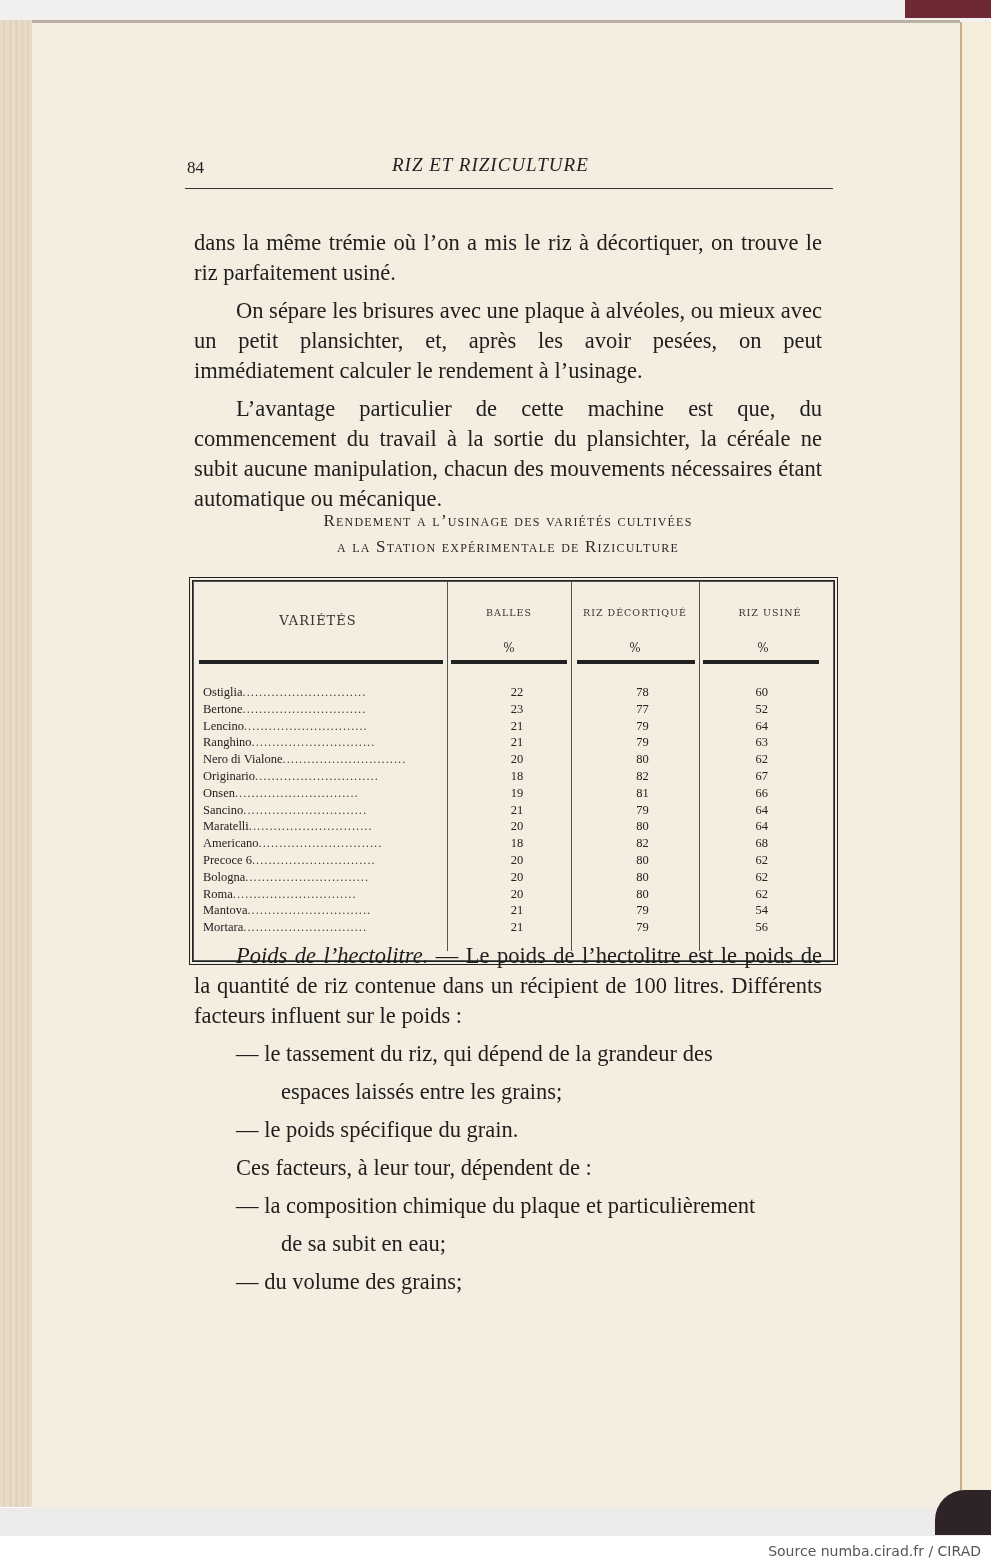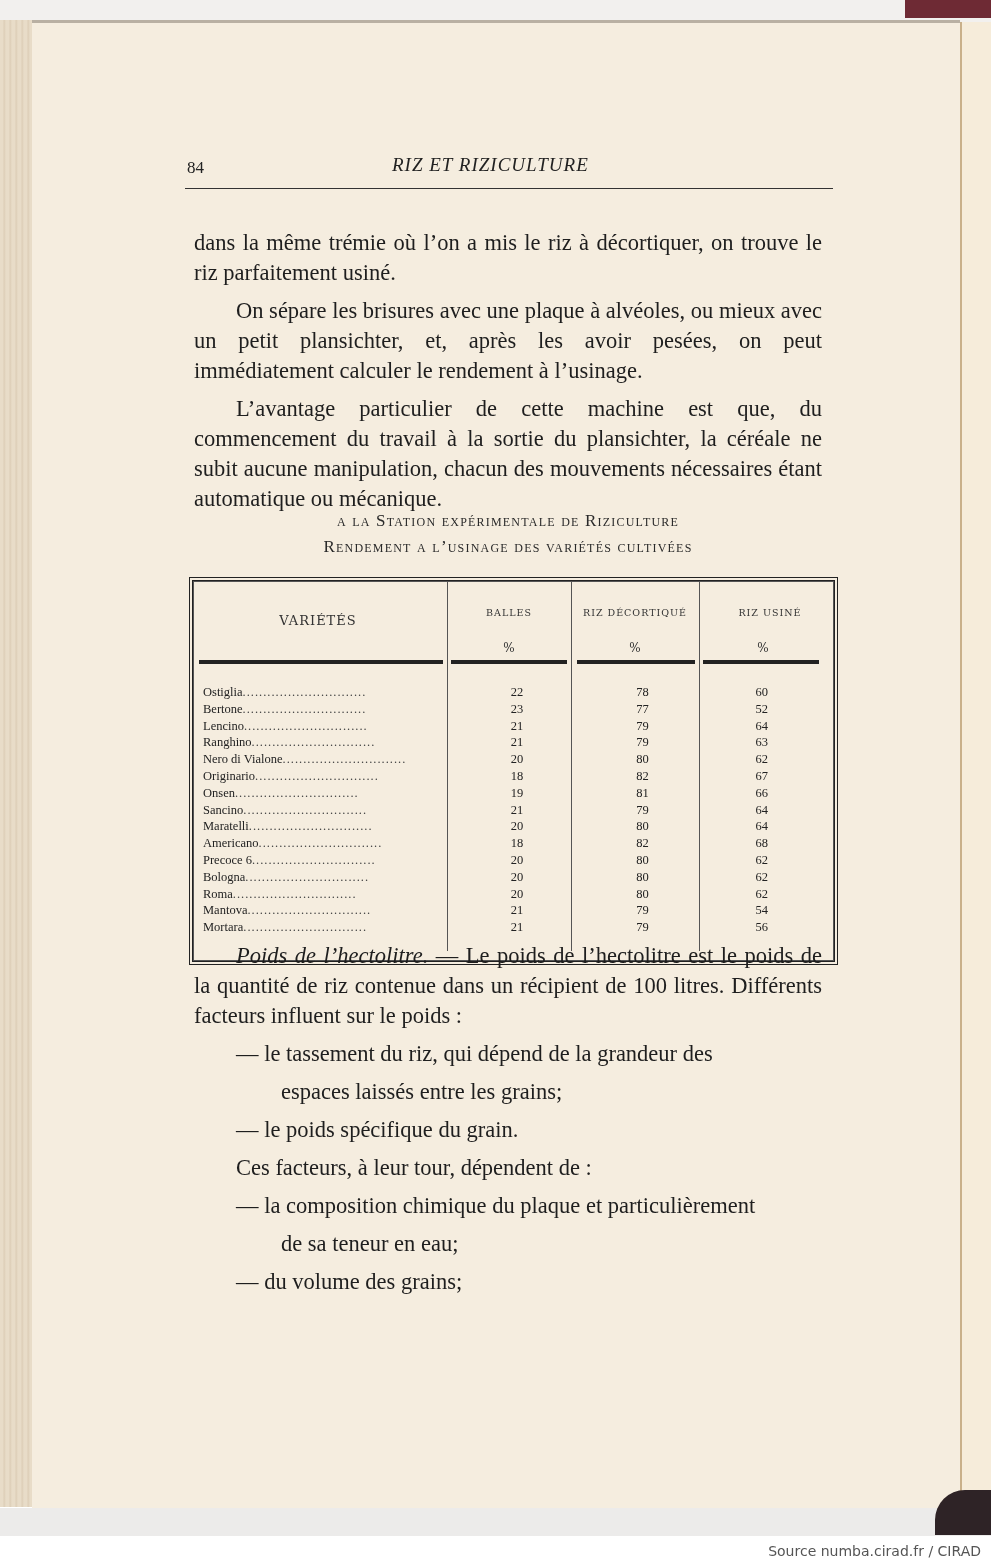--- a/index.html
+++ b/index.html
@@ -94,22 +94,22 @@
 </div>
 <div class="head-rule"></div>
 
 <div class="body-text" style="top:220px;">
   <p>dans la même trémie où l’on a mis le riz à décortiquer, on trouve le riz parfaitement usiné.</p>
   <p class="indent">On sépare les brisures avec une plaque à alvéoles, ou mieux avec un petit plansichter, et, après les avoir pesées, on peut immédiatement calculer le rendement à l’usinage.</p>
   <p class="indent">L’avantage particulier de cette machine est que, du commencement du travail à la sortie du plansichter, la céréale ne subit aucune manipulation, chacun des mouvements nécessaires étant automatique ou mécanique.</p>
 </div>
 
 <div class="caption">
+  <div>Rendement a l’usinage des variétés cultivées</div>
   <div>a la Station expérimentale de Riziculture</div>
-  <div>Rendement a l’usinage des variétés cultivées</div>
 </div>
 
 <div class="table-frame">
   <div class="th th-var">VARIÉTÉS</div>
   <div class="th th-small" style="left:256px;width:120px;">BALLES</div>
   <div class="th th-small" style="left:378px;width:128px;">RIZ DÉCORTIQUÉ</div>
   <div class="th th-small" style="left:508px;width:124px;padding-left:7px;">RIZ USINÉ</div>
   <div class="th th-pct" style="left:256px;width:120px;">%</div>
   <div class="th th-pct" style="left:378px;width:128px;">%</div>
   <div class="th th-pct" style="left:508px;width:124px;">%</div>
@@ -217,17 +217,17 @@
     </div>
 </div>
 
 <div class="body-text" style="top:933px;">
   <p class="indent"><span class="ital">Poids de l’hectolitre.</span><span> — Le poids de l’hectolitre est le poids de la quantité de riz contenue dans un récipient de 100 litres. Différents facteurs influent sur le poids :</span></p>
   <p class="em-dash-item" style="margin-top:6px;">— le tassement du riz, qui dépend de la grandeur des</p>
   <p class="hang">espaces laissés entre les grains;</p>
   <p class="em-dash-item">— le poids spécifique du grain.</p>
   <p class="em-dash-item" style="margin-top:6px;">Ces facteurs, à leur tour, dépendent de :</p>
   <p class="em-dash-item" style="margin-top:6px;">— la composition chimique du plaque et particulièrement</p>
-  <p class="hang">de sa teneur en eau;</p>
+  <p class="hang">de sa subit en eau;</p>
   <p class="em-dash-item">— du volume des grains;</p>
 </div>
 
 <div class="source">Source numba.cirad.fr / CIRAD</div>
 
 </body></html>

